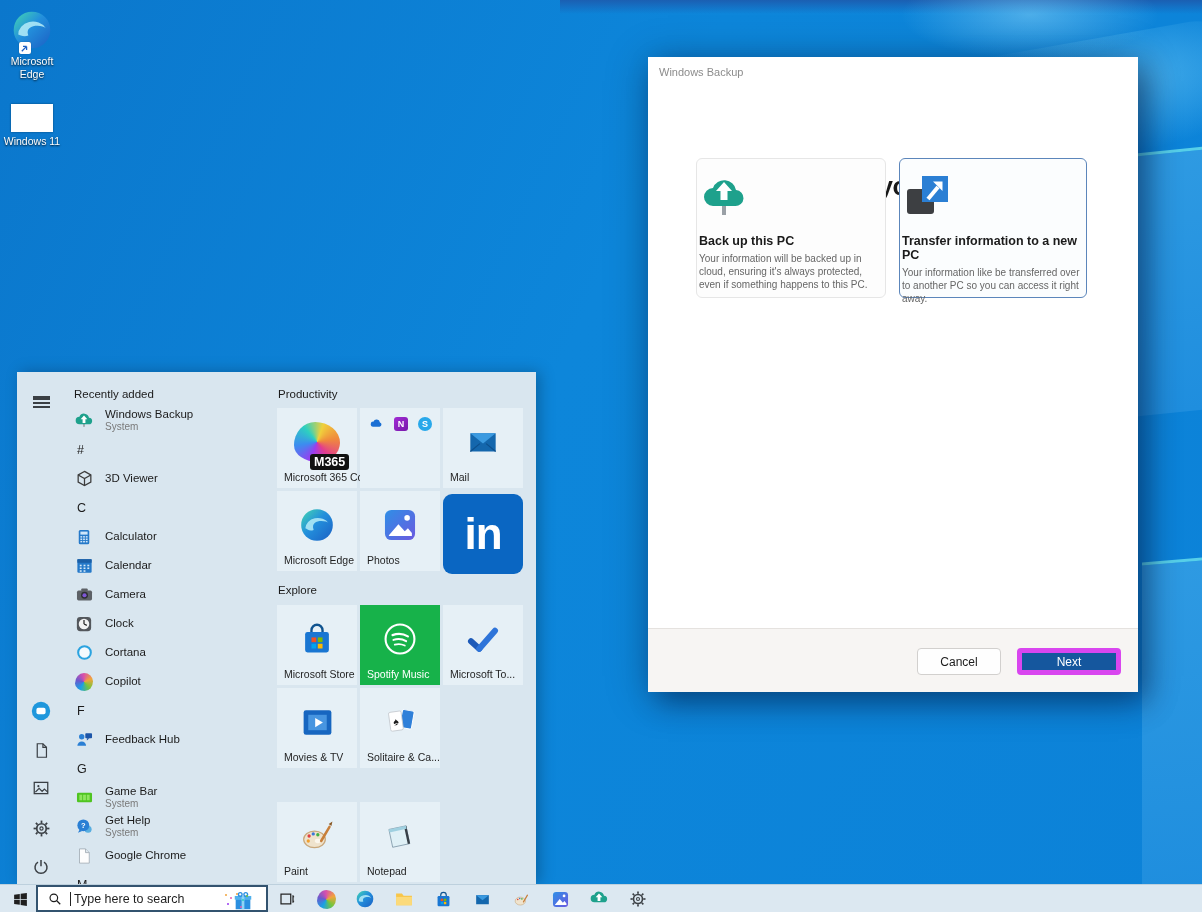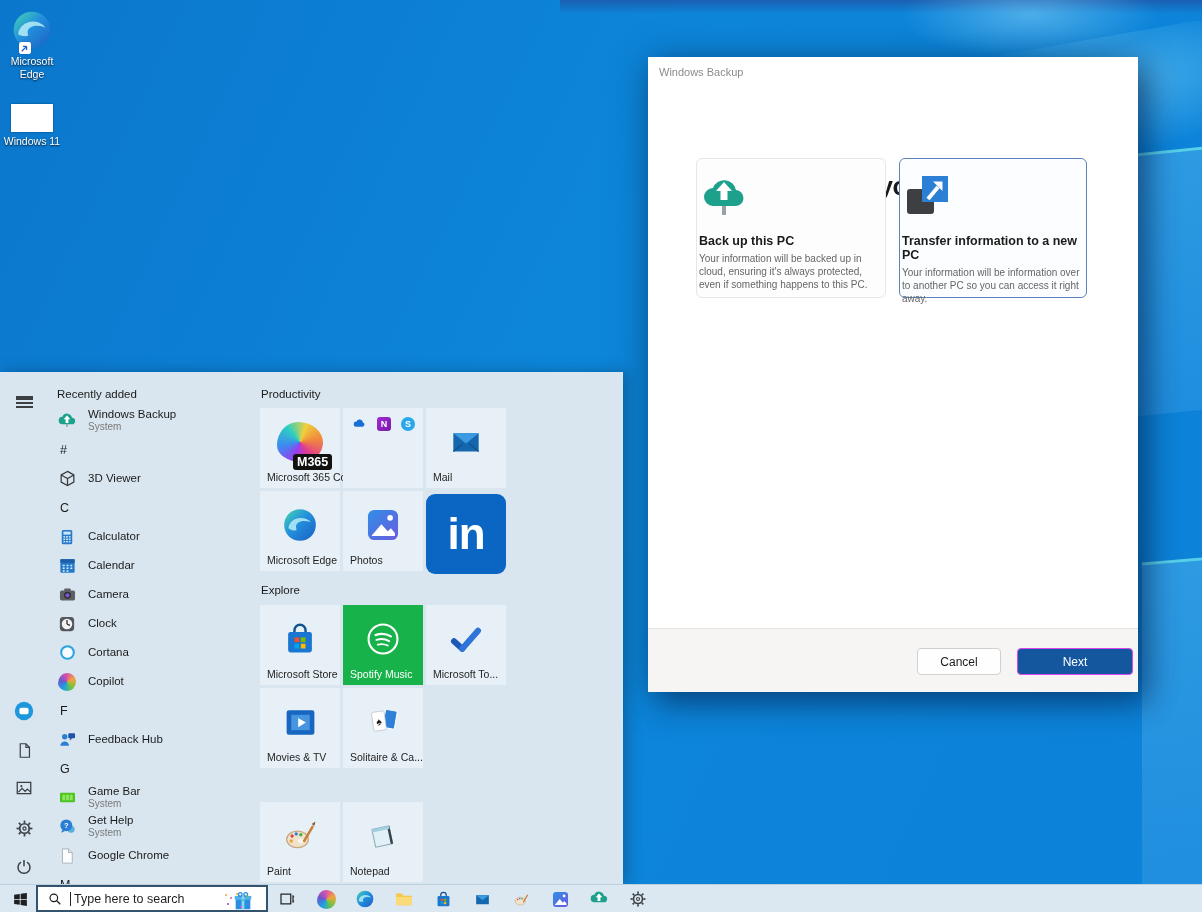--- a/index.html
+++ b/index.html
@@ -27,24 +27,24 @@
   .dlg-title{left:11px;top:9px;font-size:11px;color:#8c8c8c;}
   .dlg-heading{left:0;top:115px;width:100%;text-align:center;font-size:25px;font-weight:600;color:#191919;letter-spacing:-.3px;}
   .card{top:101px;height:140px;border-radius:6px;background:#fdfdfd;border:1px solid #e6e6e6;box-sizing:border-box;padding:13px 2px;cursor:pointer;}
   .card1{left:48px;width:190px;}
   .card2{left:251px;width:188px;border:1px solid #5c86bb;background:#fbfdfe;}
   .card-title{margin-top:10px;font-size:12.5px;font-weight:600;color:#1b1b1b;}
   .card-desc{margin-top:4px;font-size:10px;line-height:1.3;color:#666;}
   .dlg-footer{left:0;top:571px;width:100%;height:64px;background:#f7f5f3;border-top:1px solid #e5e2df;box-sizing:border-box;}
   .btn{position:absolute;top:19px;height:27px;border-radius:4px;font-size:12px;display:flex;align-items:center;justify-content:center;cursor:pointer;box-sizing:border-box;}
   .btn-cancel{left:269px;width:84px;background:#fefefe;border:1px solid #d2d0ce;color:#1b1b1b;}
-  .btn-next{left:369px;width:116px;background:#15579e;color:#fff;border:1px solid #d946ef;}
+  .btn-next{left:369px;width:104px;background:#15579e;color:#fff;border:5px solid #d946ef;}
 
   
-  .startmenu{left:0;top:372px;width:623px;height:512px;background:#d9e6ef;box-shadow:4px 0 14px rgba(0,0,0,.25);overflow:hidden;}
+  .startmenu{left:17px;top:372px;width:519px;height:512px;background:#d9e6ef;box-shadow:4px 0 14px rgba(0,0,0,.25);overflow:hidden;}
   .sm-rail-ic{left:13px;width:22px;height:22px;display:flex;align-items:center;justify-content:center;cursor:pointer;}
   .hamburger div{width:17px;height:2px;background:#3a3f44;margin:2px 0;}
   .sm-header{left:57px;top:16px;font-size:11.5px;color:#1b1b1b;}
   .sm-list{left:57px;top:34px;width:200px;}
   .sm-row{height:29px;display:flex;align-items:center;cursor:pointer;}
   .sm-ic{width:20px;height:20px;margin-right:11px;display:flex;align-items:center;justify-content:center;flex:none;}
   .sm-lbl{font-size:11.5px;color:#1b1b1b;line-height:1.15;display:block;}
   .sm-sub{font-size:10px;color:#7a7a7a;line-height:1.15;display:block;}
   .sm-letter{font-size:12.5px;color:#1b1b1b;padding-left:3px;}
   .copilot-swirl{width:18px;height:18px;border-radius:50% 50% 46% 54%/58% 46% 54% 42%;
@@ -131,21 +131,21 @@
     </div>
 
     <div class="abs card card2">
       <svg width="50" height="48" viewBox="0 0 48 48">
         <rect x="4" y="17" width="27" height="25" rx="3" fill="#3d3f42"></rect>
         <rect x="19" y="4" width="26" height="26" fill="#2b7fd4"></rect>
         <path d="M25 27 L35 15" stroke="#fff" stroke-width="4"></path>
         <path d="M30 9.5 h9.5 v9.5 z" fill="#fff"></path>
       </svg>
       <div class="card-title">Transfer information to a new PC</div>
-      <div class="card-desc">Your information will be information over to another PC so you can access it right away.</div>
+      <div class="card-desc">Your information like be transferred over to another PC so you can access it right away.</div>
     </div>
 
     <div class="abs dlg-footer">
       <div class="btn btn-cancel">Cancel</div>
       <div class="btn btn-next">Next</div>
     </div>
   </div>
 
   <div class="abs startmenu">
 

